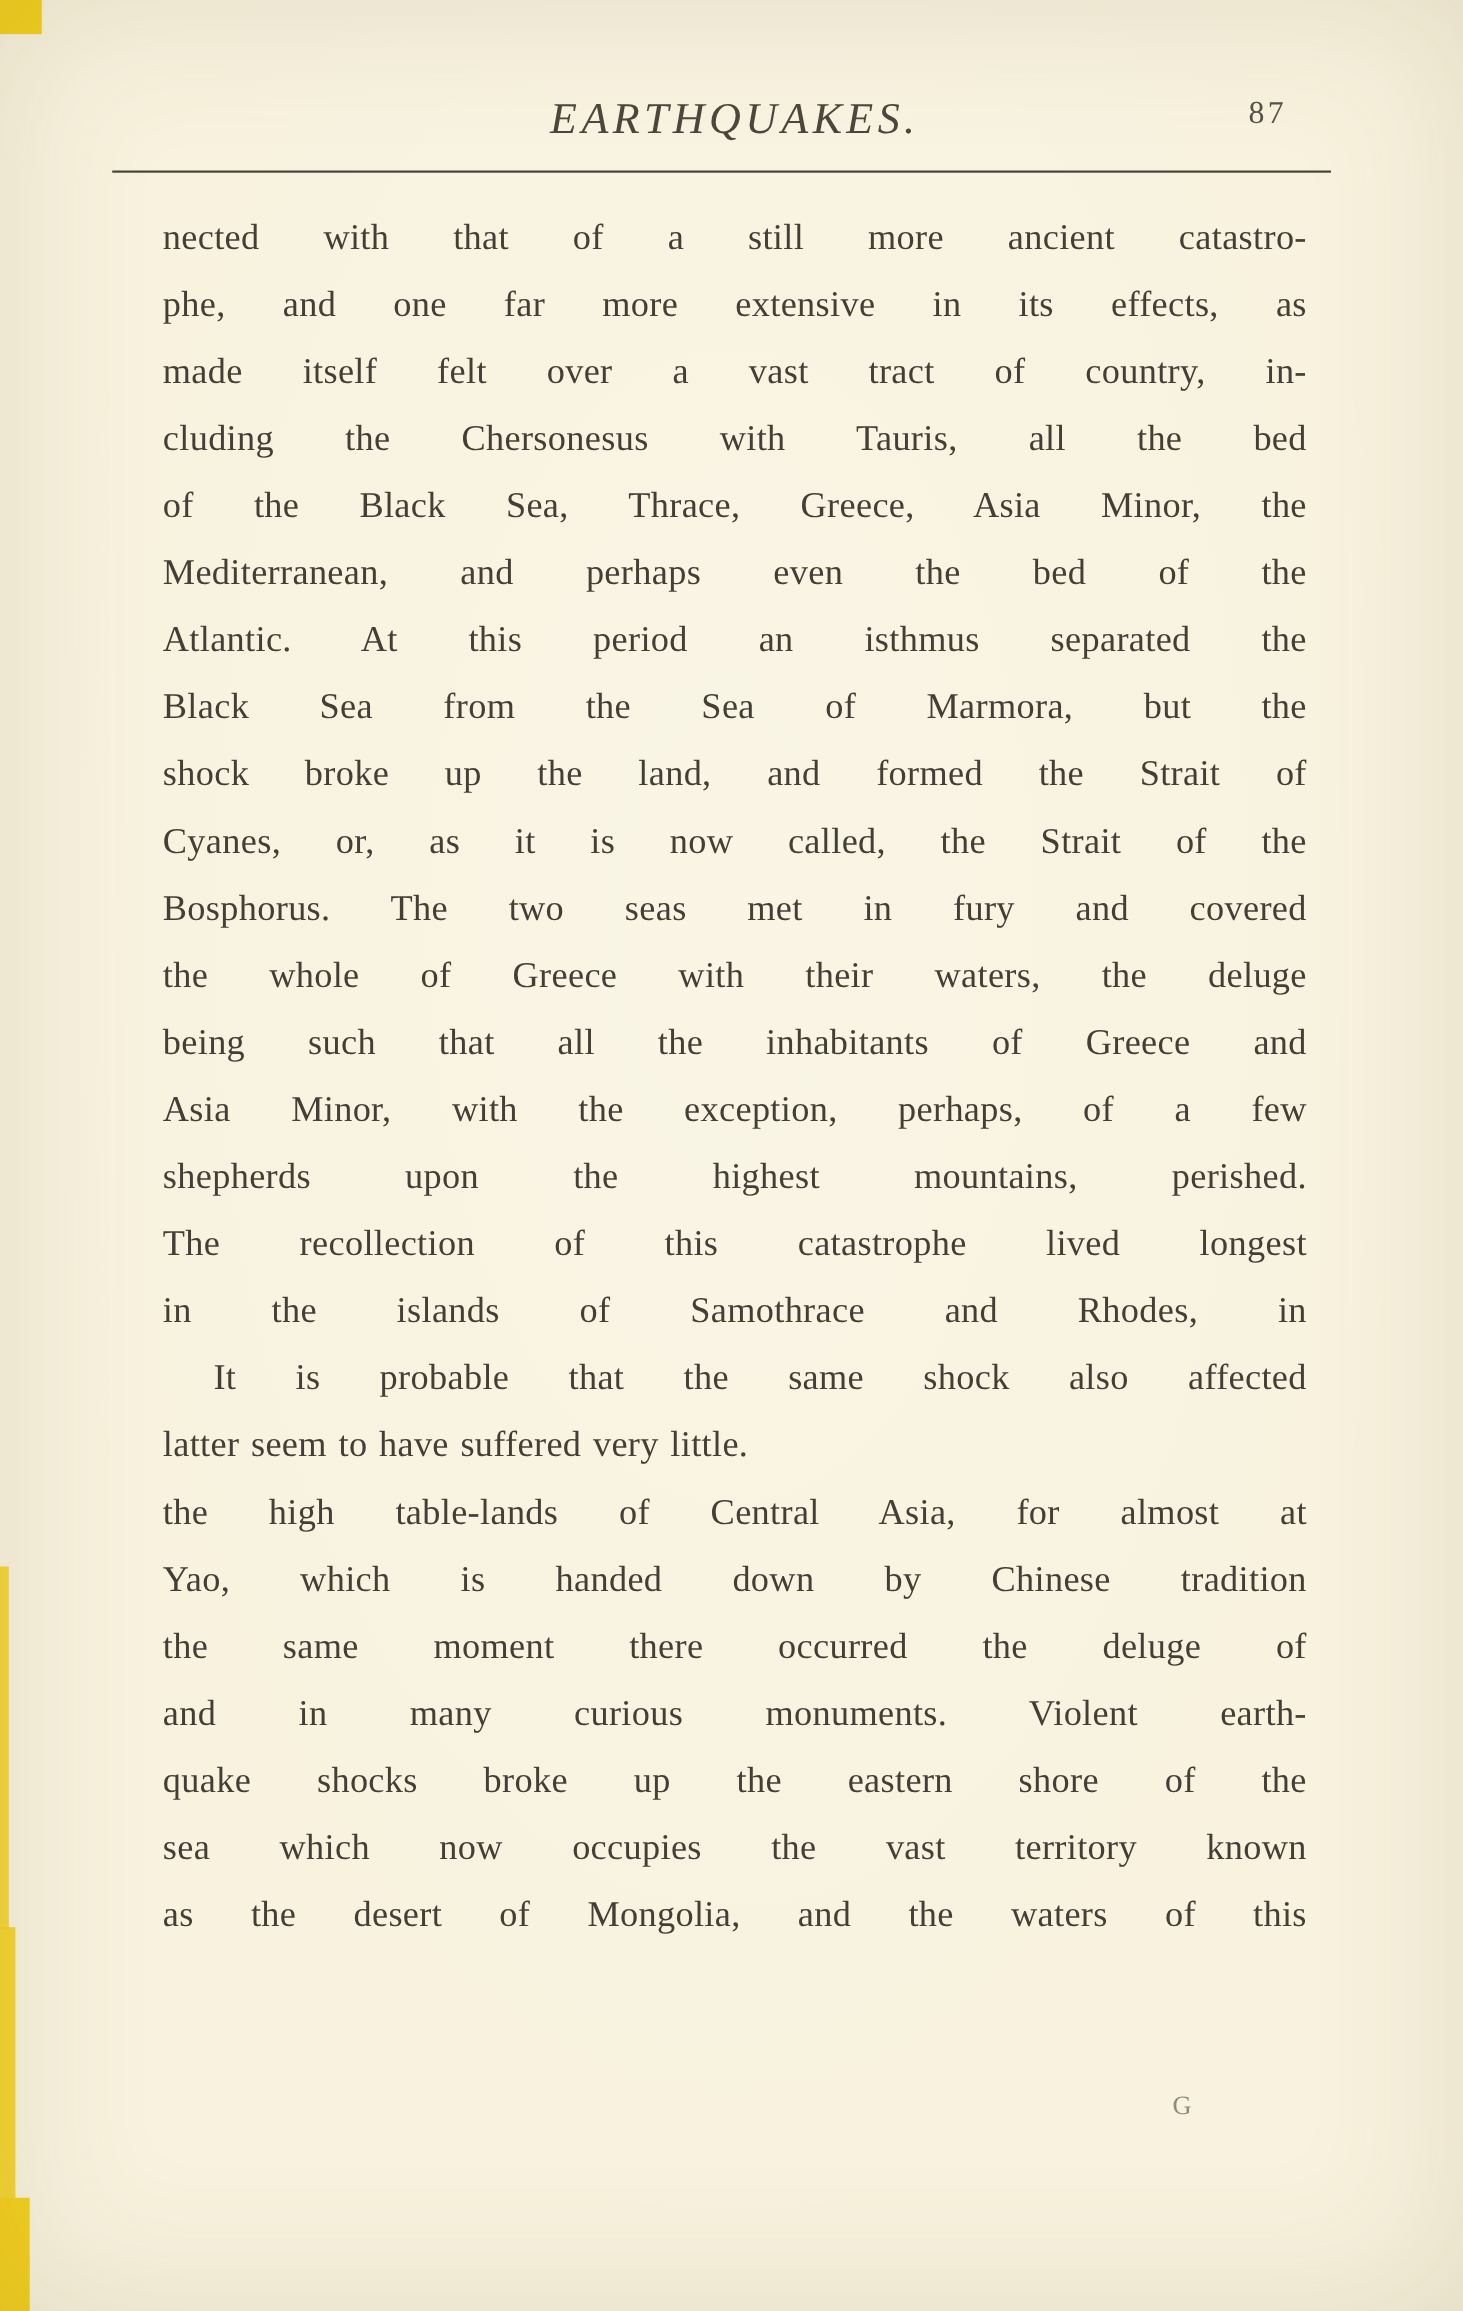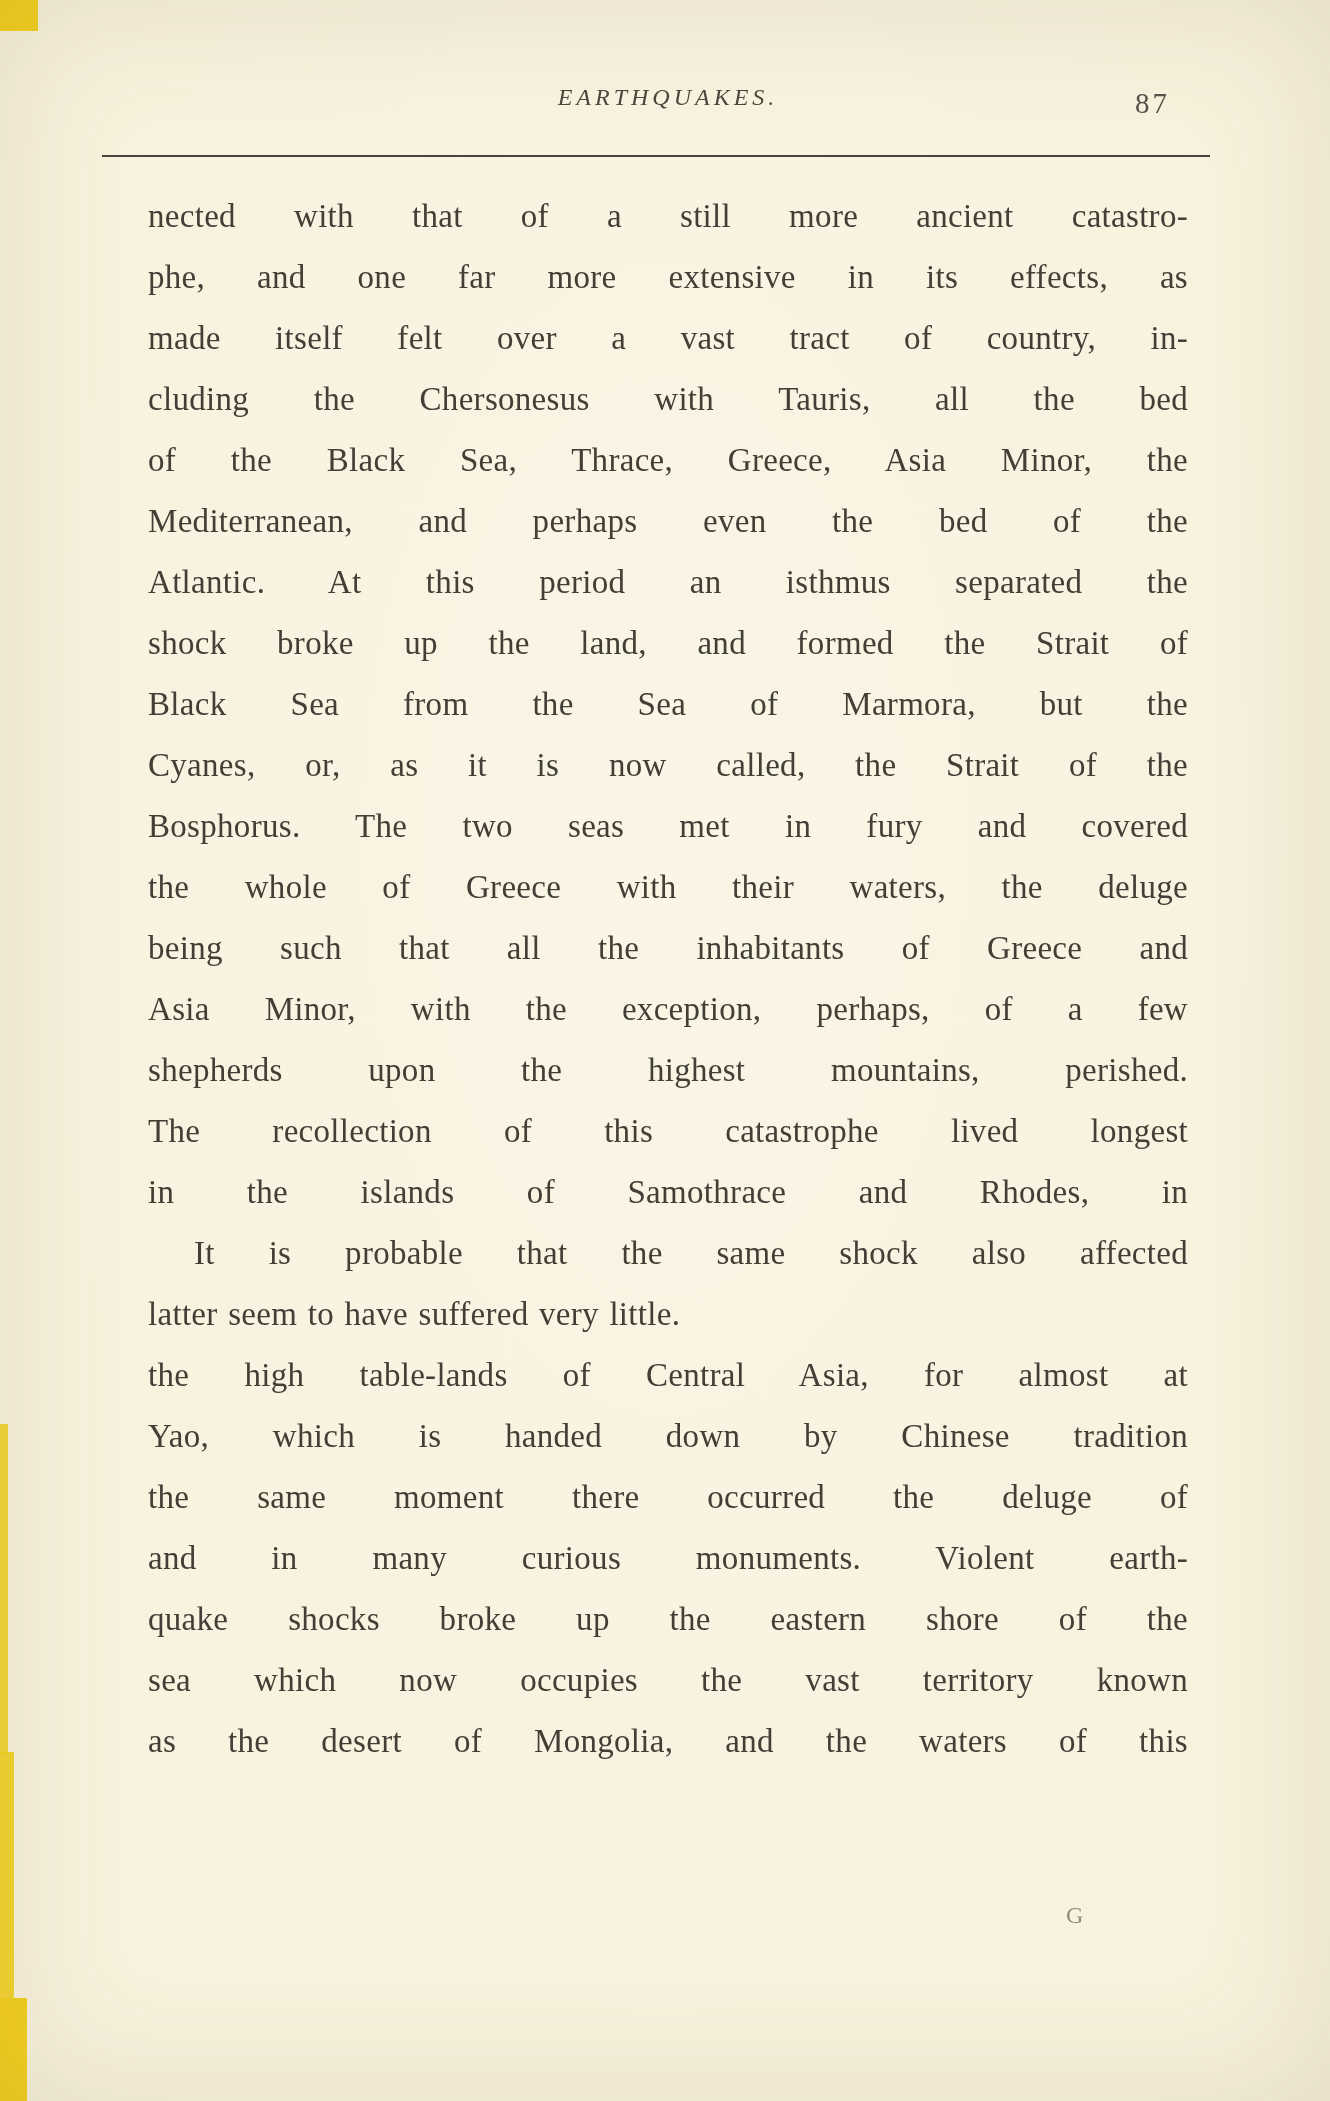--- a/index.html
+++ b/index.html
@@ -37,21 +37,21 @@
     position: absolute;
     top: 84px;
     left: 148px;
     width: 1040px;
     height: 50px;
   }
   .running-title {
     display: block;
     text-align: center;
     font-style: italic;
-    font-size: 24px;
+    font-size: 40px;
     letter-spacing: 4px;
     color: #4c473d;
   }
   .page-number {
     position: absolute;
     right: 18px;
     top: 3px;
     font-size: 29px;
     letter-spacing: 3px;
     color: #57524a;
@@ -111,22 +111,22 @@
   <div class="rule"></div>
 
   <main>
       <div class="line">nected with that of a still more ancient catastro-</div>
       <div class="line">phe, and one far more extensive in its effects, as</div>
       <div class="line">made itself felt over a vast tract of country, in-</div>
       <div class="line">cluding the Chersonesus with Tauris, all the bed</div>
       <div class="line">of the Black Sea, Thrace, Greece, Asia Minor, the</div>
       <div class="line">Mediterranean, and perhaps even the bed of the</div>
       <div class="line">Atlantic. At this period an isthmus separated the</div>
+      <div class="line">Black Sea from the Sea of Marmora, but the</div>
       <div class="line">shock broke up the land, and formed the Strait of</div>
-      <div class="line">Black Sea from the Sea of Marmora, but the</div>
       <div class="line">Cyanes, or, as it is now called, the Strait of the</div>
       <div class="line">Bosphorus. The two seas met in fury and covered</div>
       <div class="line">the whole of Greece with their waters, the deluge</div>
       <div class="line">being such that all the inhabitants of Greece and</div>
       <div class="line">Asia Minor, with the exception, perhaps, of a few</div>
       <div class="line">shepherds upon the highest mountains, perished.</div>
       <div class="line">The recollection of this catastrophe lived longest</div>
       <div class="line">in the islands of Samothrace and Rhodes, in</div>
       <div class="line indent">It is probable that the same shock also affected</div>
       <div class="line no-justify">latter seem to have suffered very little.</div>

